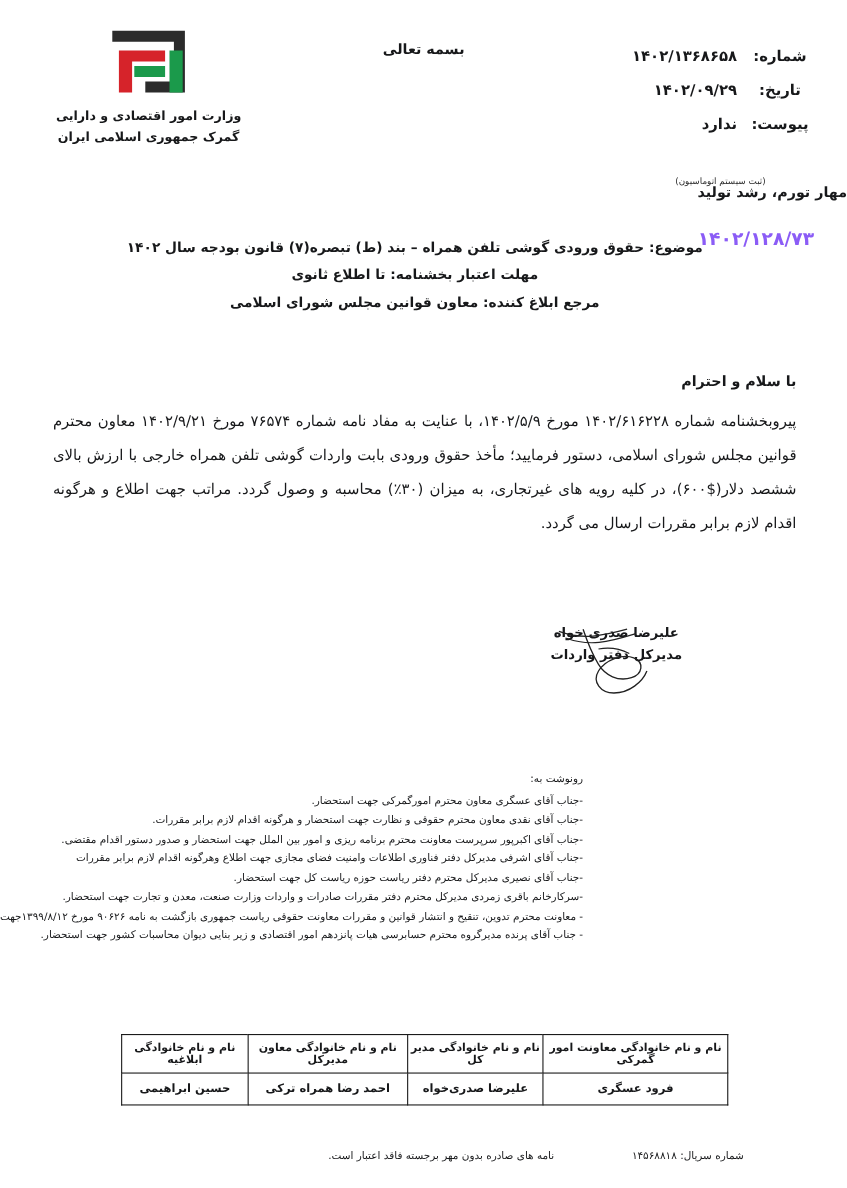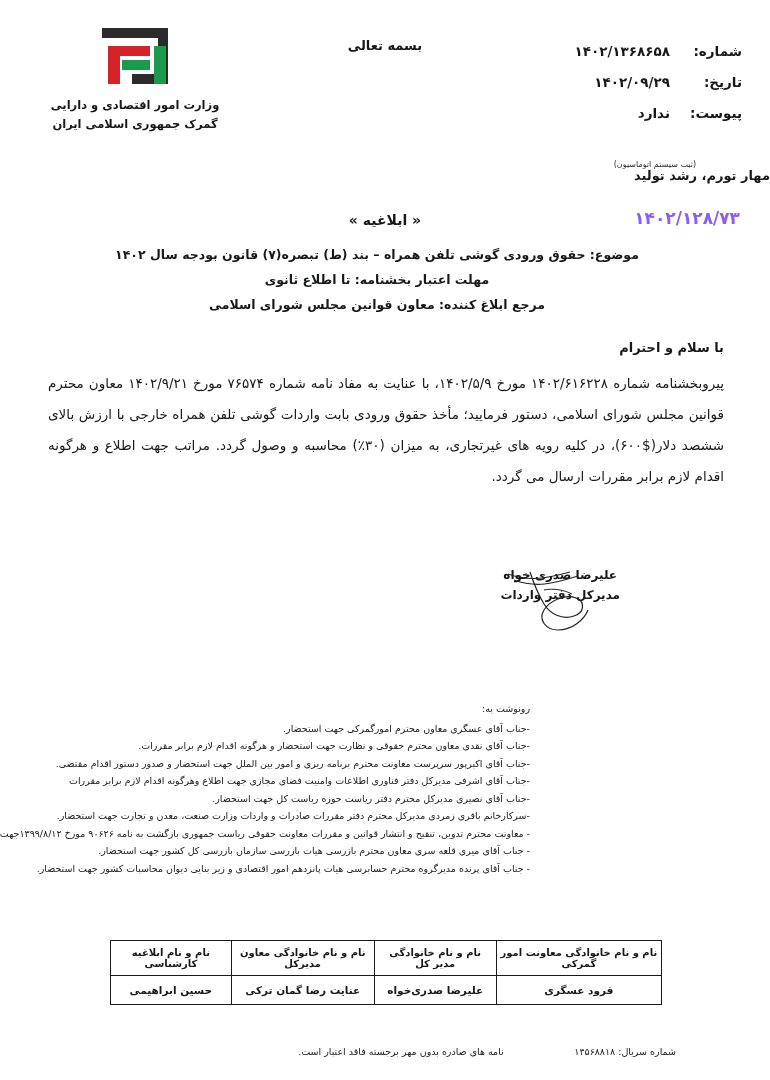--- a/index.html
+++ b/index.html
@@ -40,21 +40,21 @@
     font-weight: bold;
   }
   .meta-row {
     display: flex;
     justify-content: flex-start;
     white-space: nowrap;
   }
   .meta-label {
     display: inline-block;
     min-width: 66px;
-    text-align: right;
+    text-align: center;
     margin-left: 6px;
   }
   .meta-value {
     display: inline-block;
     letter-spacing: 0.3px;
   }
   .basmala {
     position: absolute;
     top: 38px;
     left: 0;
@@ -270,21 +270,20 @@
       </div>
       <div class="org-line">وزارت امور اقتصادی و دارایی</div>
       <div class="org-line">گمرک جمهوری اسلامی ایران</div>
     </div>
   </div>
 
   <div class="slogan">مهار تورم، رشد تولید</div>
 
   <div class="title-section">
     <div class="doc-number">۱۴۰۲/۱۲۸/۷۳</div>
-    <div class="notice-word">« ابلاغیه »</div>
     <div class="subject-lines">موضوع: حقوق ورودی گوشی تلفن همراه – بند (ط) تبصره(۷) قانون بودجه سال ۱۴۰۲</div>
     <div class="subject-lines">مهلت اعتبار بخشنامه: تا اطلاع ثانوی</div>
     <div class="subject-lines">مرجع ابلاغ کننده: معاون قوانین مجلس شورای اسلامی</div>
   </div>
 
   <div class="greeting">با سلام و احترام</div>
   <div class="body-text">پیروبخشنامه شماره ۱۴۰۲/۶۱۶۲۲۸ مورخ ۱۴۰۲/۵/۹، با عنایت به مفاد نامه شماره ۷۶۵۷۴ مورخ ۱۴۰۲/۹/۲۱ معاون محترم قوانین مجلس شورای اسلامی، دستور فرمایید؛ مأخذ حقوق ورودی بابت واردات گوشی تلفن همراه خارجی با ارزش بالای ششصد دلار($۶۰۰)، در کلیه رویه های غیرتجاری، به میزان (۳۰٪) محاسبه و وصول گردد. مراتب جهت اطلاع و هرگونه اقدام لازم برابر مقررات ارسال می گردد.</div>
 
   <div class="signature">
     <div>علیرضا صدری خواه</div>
@@ -301,36 +300,35 @@
 
   <div class="cc-block">
     <div class="cc-title">رونوشت به:</div>
     <div class="cc-item">-جناب آقای عسگری معاون محترم امورگمرکی جهت استحضار.</div>
     <div class="cc-item">-جناب آقای نقدی معاون محترم حقوقی و نظارت جهت استحضار و هرگونه اقدام لازم برابر مقررات.</div>
     <div class="cc-item">-جناب آقای اکبرپور سرپرست معاونت محترم برنامه ریزی و امور بین الملل جهت استحضار و صدور دستور اقدام مقتضی.</div>
     <div class="cc-item">-جناب آقای اشرفی مدیرکل دفتر فناوری اطلاعات وامنیت فضای مجازی جهت اطلاع وهرگونه اقدام لازم برابر مقررات</div>
     <div class="cc-item">-جناب آقای نصیری مدیرکل محترم دفتر ریاست حوزه ریاست کل جهت استحضار.</div>
     <div class="cc-item">-سرکارخانم باقری زمردی مدیرکل محترم دفتر مقررات صادرات و واردات وزارت صنعت، معدن و تجارت جهت استحضار.</div>
     <div class="cc-item">- معاونت محترم تدوین، تنقیح و انتشار قوانین و مقررات معاونت حقوقی ریاست جمهوری بازگشت به نامه ۹۰۶۲۶ مورخ ۱۳۹۹/۸/۱۲جهت استحضار.</div>
-    <div class="cc-item">- جناب آقای میری قلعه سری معاون محترم بازرسی هیات بازرسی سازمان بازرسی کل کشور جهت استحضار.</div>
     <div class="cc-item">- جناب آقای پرنده مدیرگروه محترم حسابرسی هیات پانزدهم امور اقتصادی و زیر بنایی دیوان محاسبات کشور جهت استحضار.</div>
   </div>
 
   <table class="sign-table">
     <tbody>
       <tr class="head">
         <td>نام و نام خانوادگی معاونت امور گمرکی</td>
         <td>نام و نام خانوادگی مدیر کل</td>
         <td>نام و نام خانوادگی معاون مدیرکل</td>
-        <td>نام و نام ابلاغیه کارشناسی</td>
+        <td>نام و نام خانوادگی ابلاغیه</td>
       </tr>
       <tr>
         <td>فرود عسگری</td>
         <td>علیرضا صدری‌خواه</td>
-        <td>عنایت رضا گمان ترکی</td>
+        <td>احمد رضا همراه ترکی</td>
         <td>حسین ابراهیمی</td>
       </tr>
     </tbody>
   </table>
 
   <div class="footer">
     <div class="footer-serial">
       <span class="sn-label">شماره سریال:</span>
       <span>۱۴۵۶۸۸۱۸</span>
     </div>

